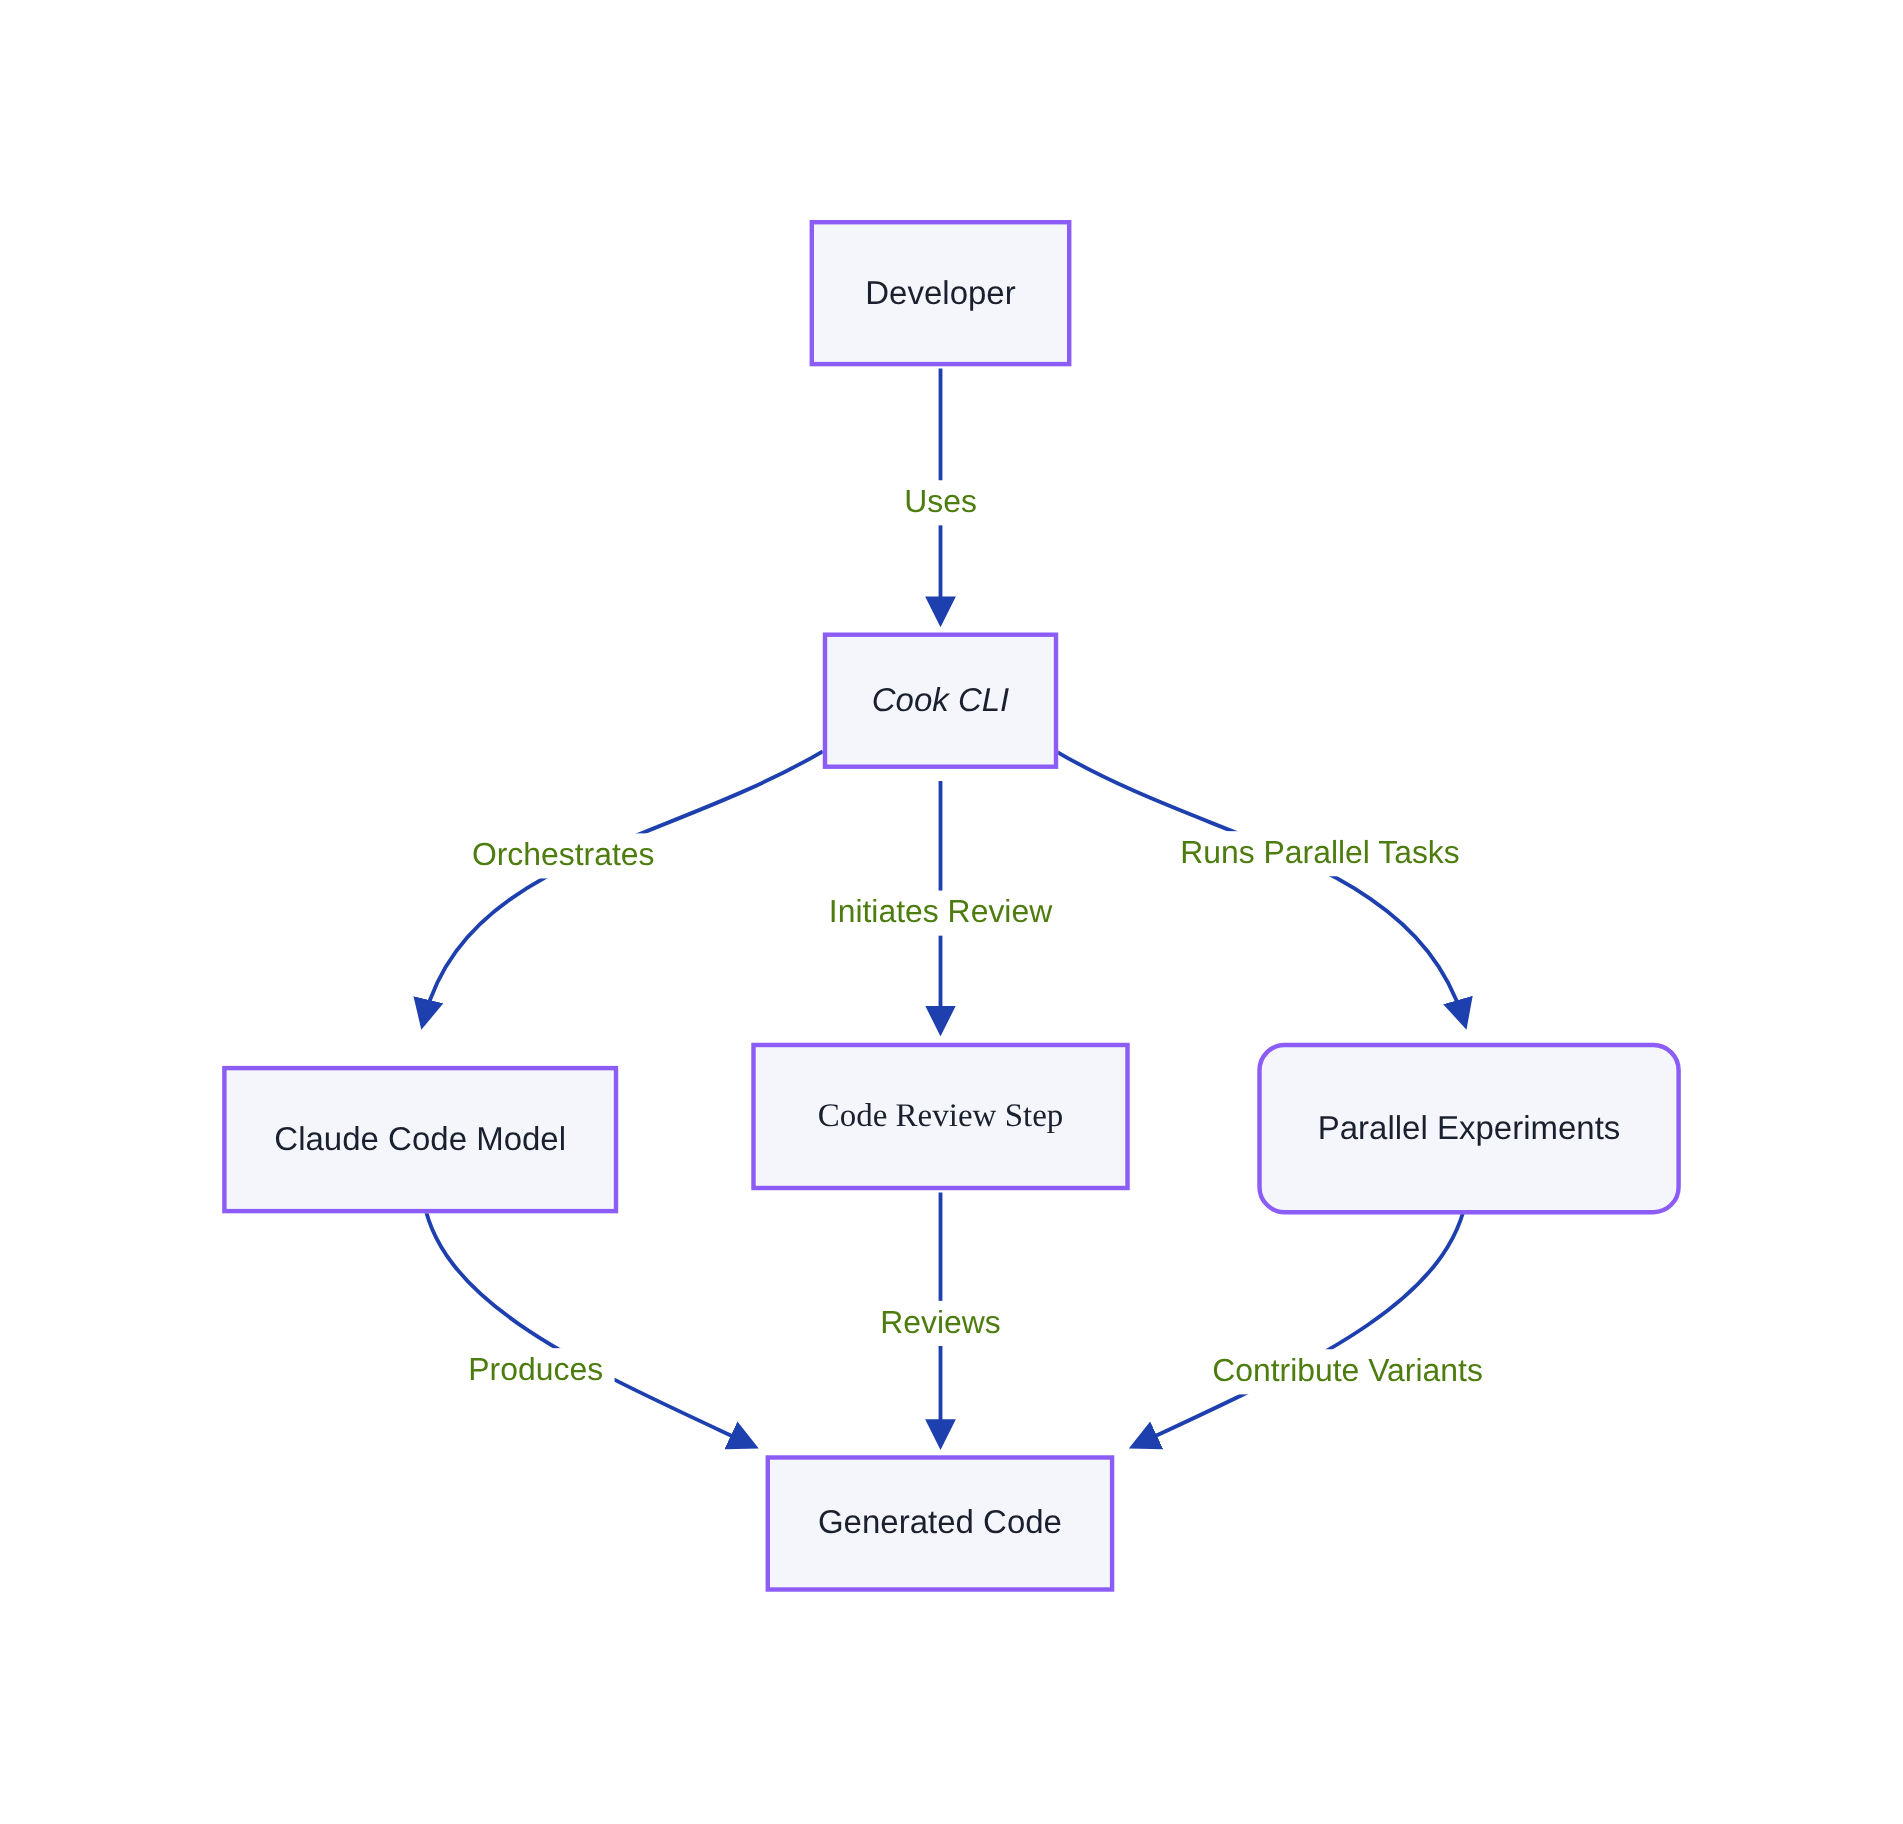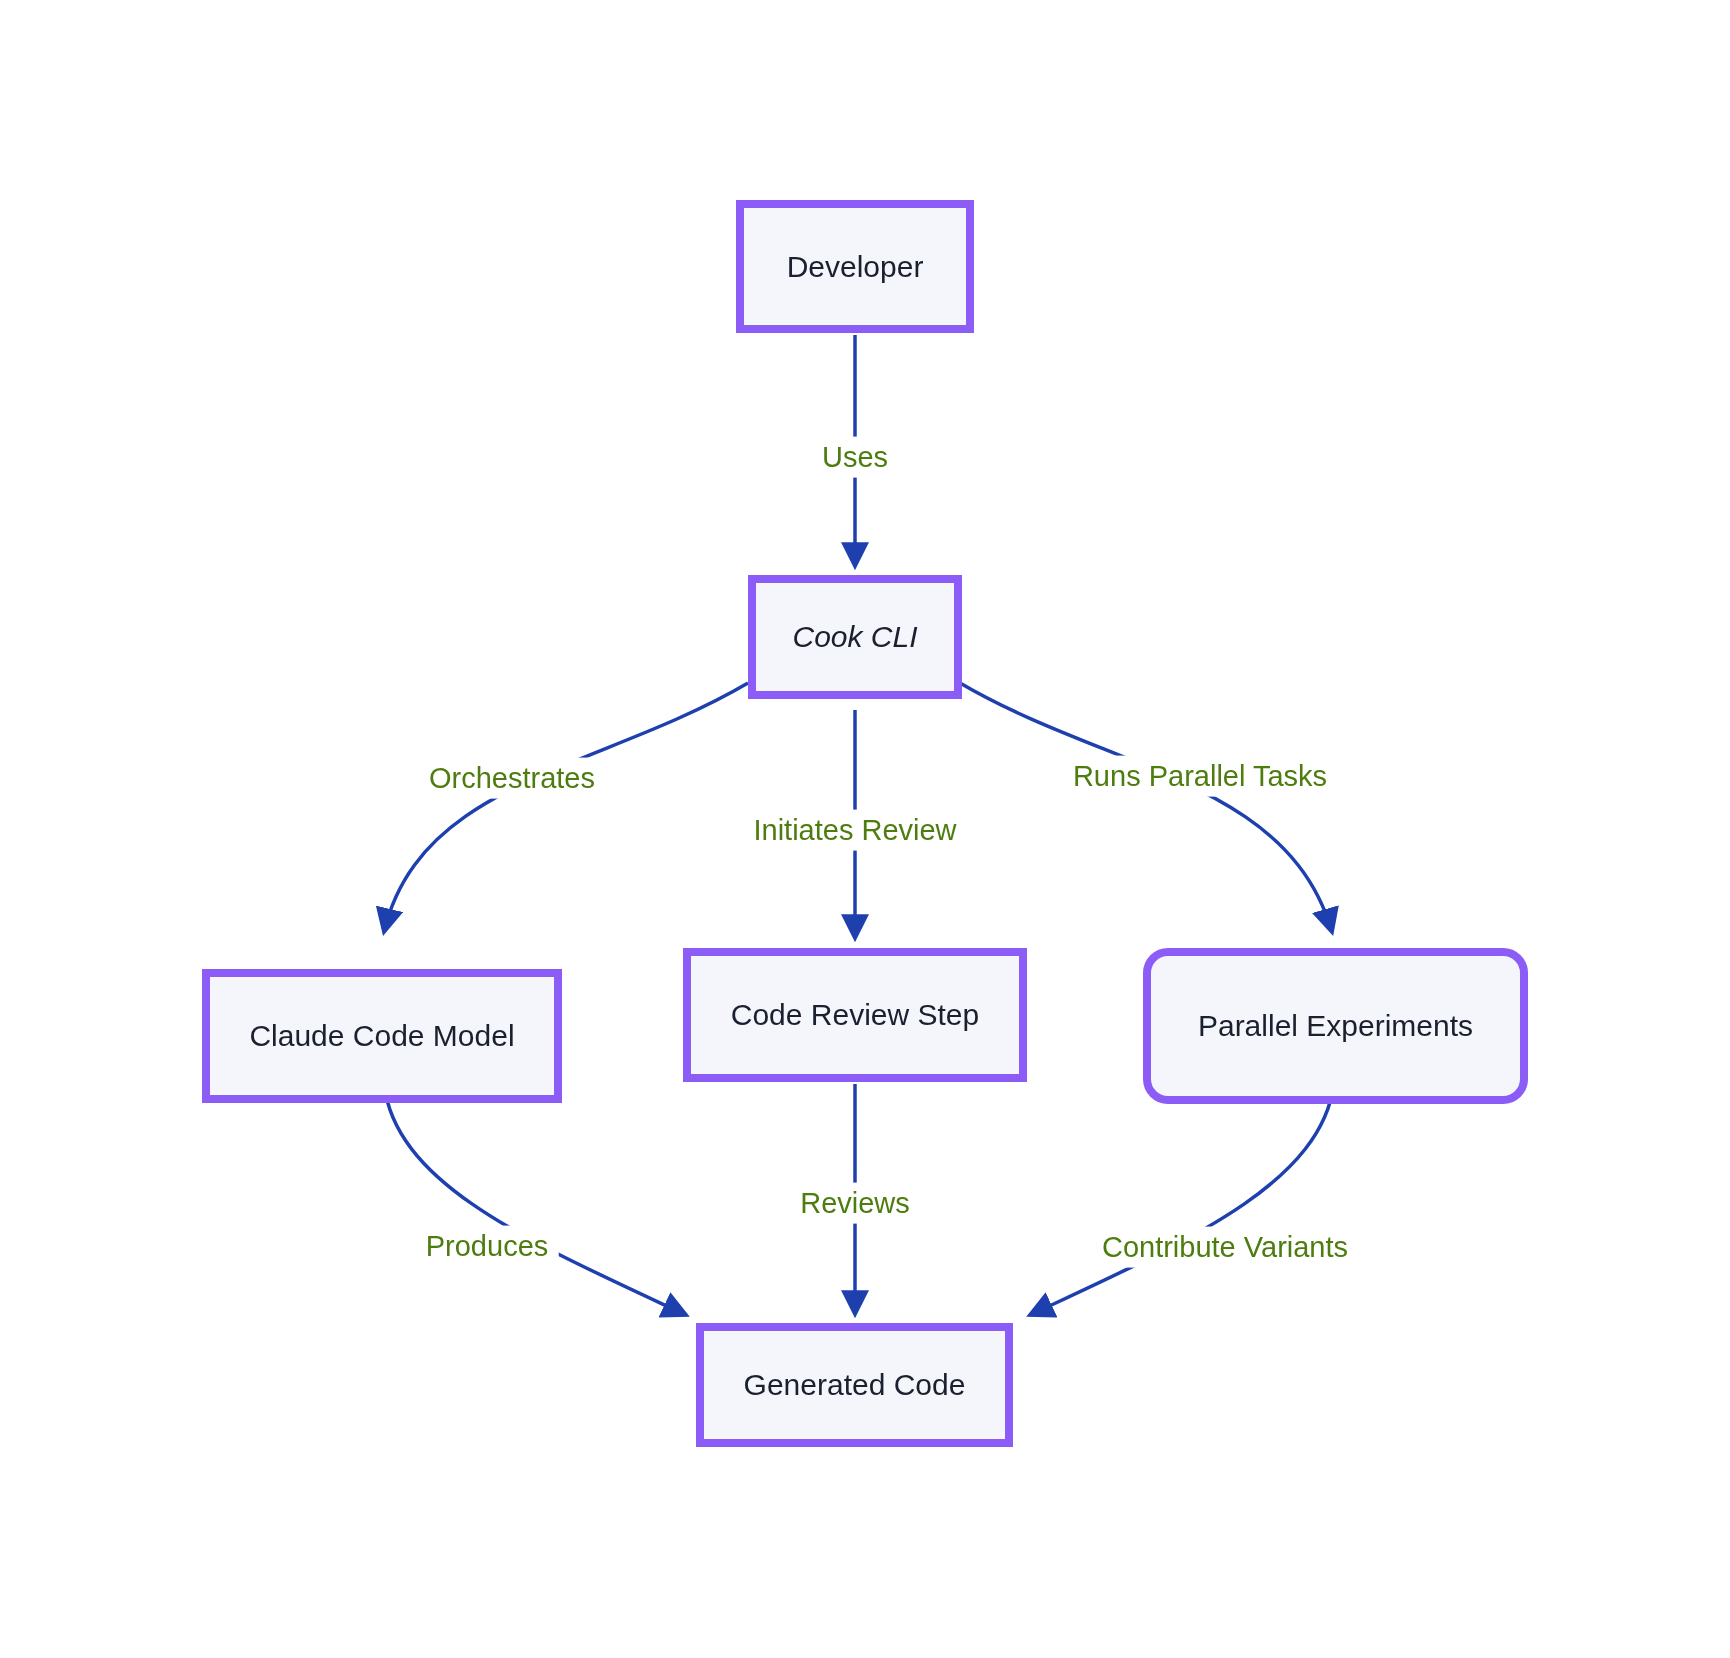--- a/index.html
+++ b/index.html
@@ -24,21 +24,21 @@
   }
   .edge-path {
     fill: none;
     stroke: #1e40af;
     stroke-width: 3.5px;
   }
   .node {
     position: absolute;
     box-sizing: border-box;
     background: #f4f6fb;
-    border: 8px solid #8b5cf6;
+    border: 4px solid #8b5cf6;
     display: flex;
     align-items: center;
     justify-content: center;
     text-align: center;
   }
   .node-label {
     color: #1a202e;
     font-size: 30px;
     line-height: 1.2;
     white-space: nowrap;
@@ -86,21 +86,21 @@
   </div>
 
   <div class="node" style="left:748px; top:575px; width:214px; height:124px;font-style:italic;">
     <span class="node-label">Cook CLI</span>
   </div>
 
   <div class="node" style="left:202px; top:969px; width:360px; height:134px;">
     <span class="node-label">Claude Code Model</span>
   </div>
 
-  <div class="node" style="left:683px; top:948px; width:344px; height:134px;">
+  <div class="node" style="left:683px; top:948px; width:344px; height:134px;font-family:Liberation Serif, serif;">
     <span class="node-label">Code Review Step</span>
   </div>
 
   <div class="node" style="left:1143px; top:948px; width:385px; height:156px;border-radius:25px;">
     <span class="node-label">Parallel Experiments</span>
   </div>
 
   <div class="node" style="left:696px; top:1323px; width:317px; height:124px;">
     <span class="node-label">Generated Code</span>
   </div>

